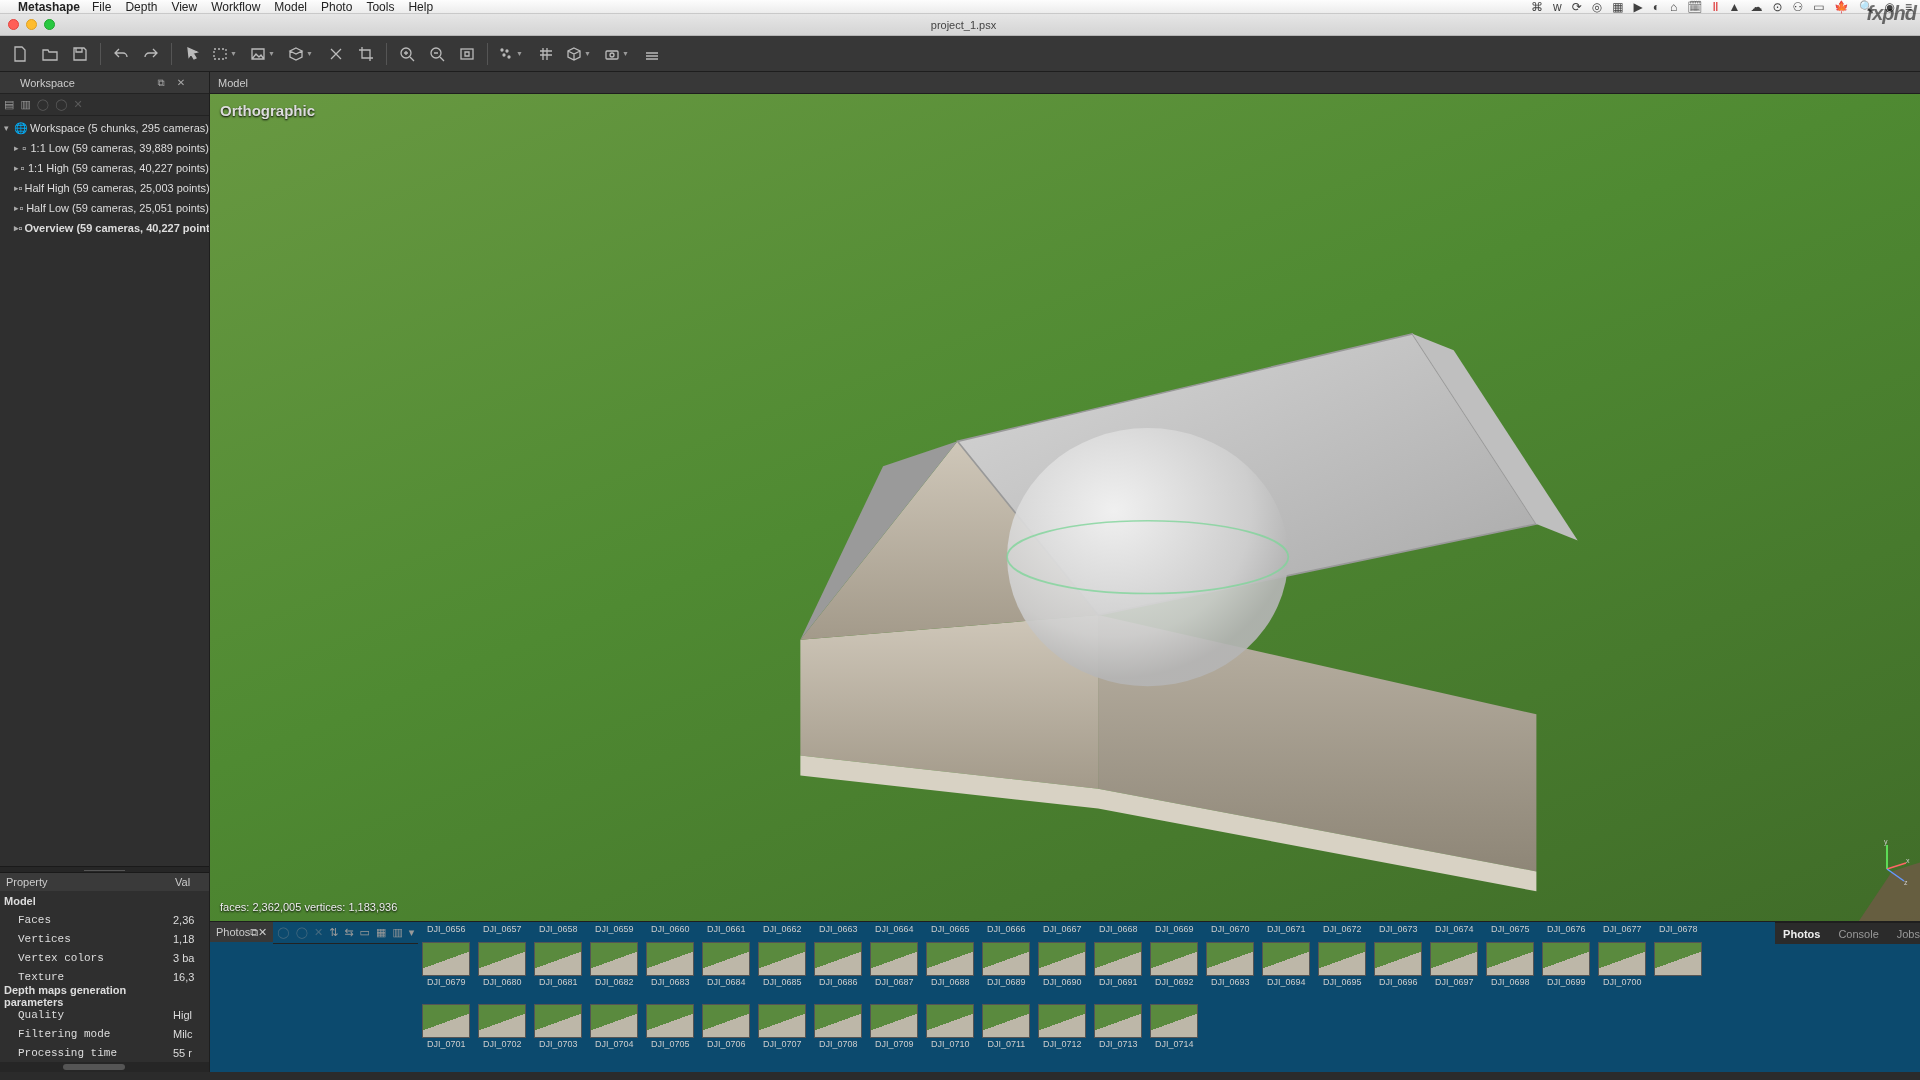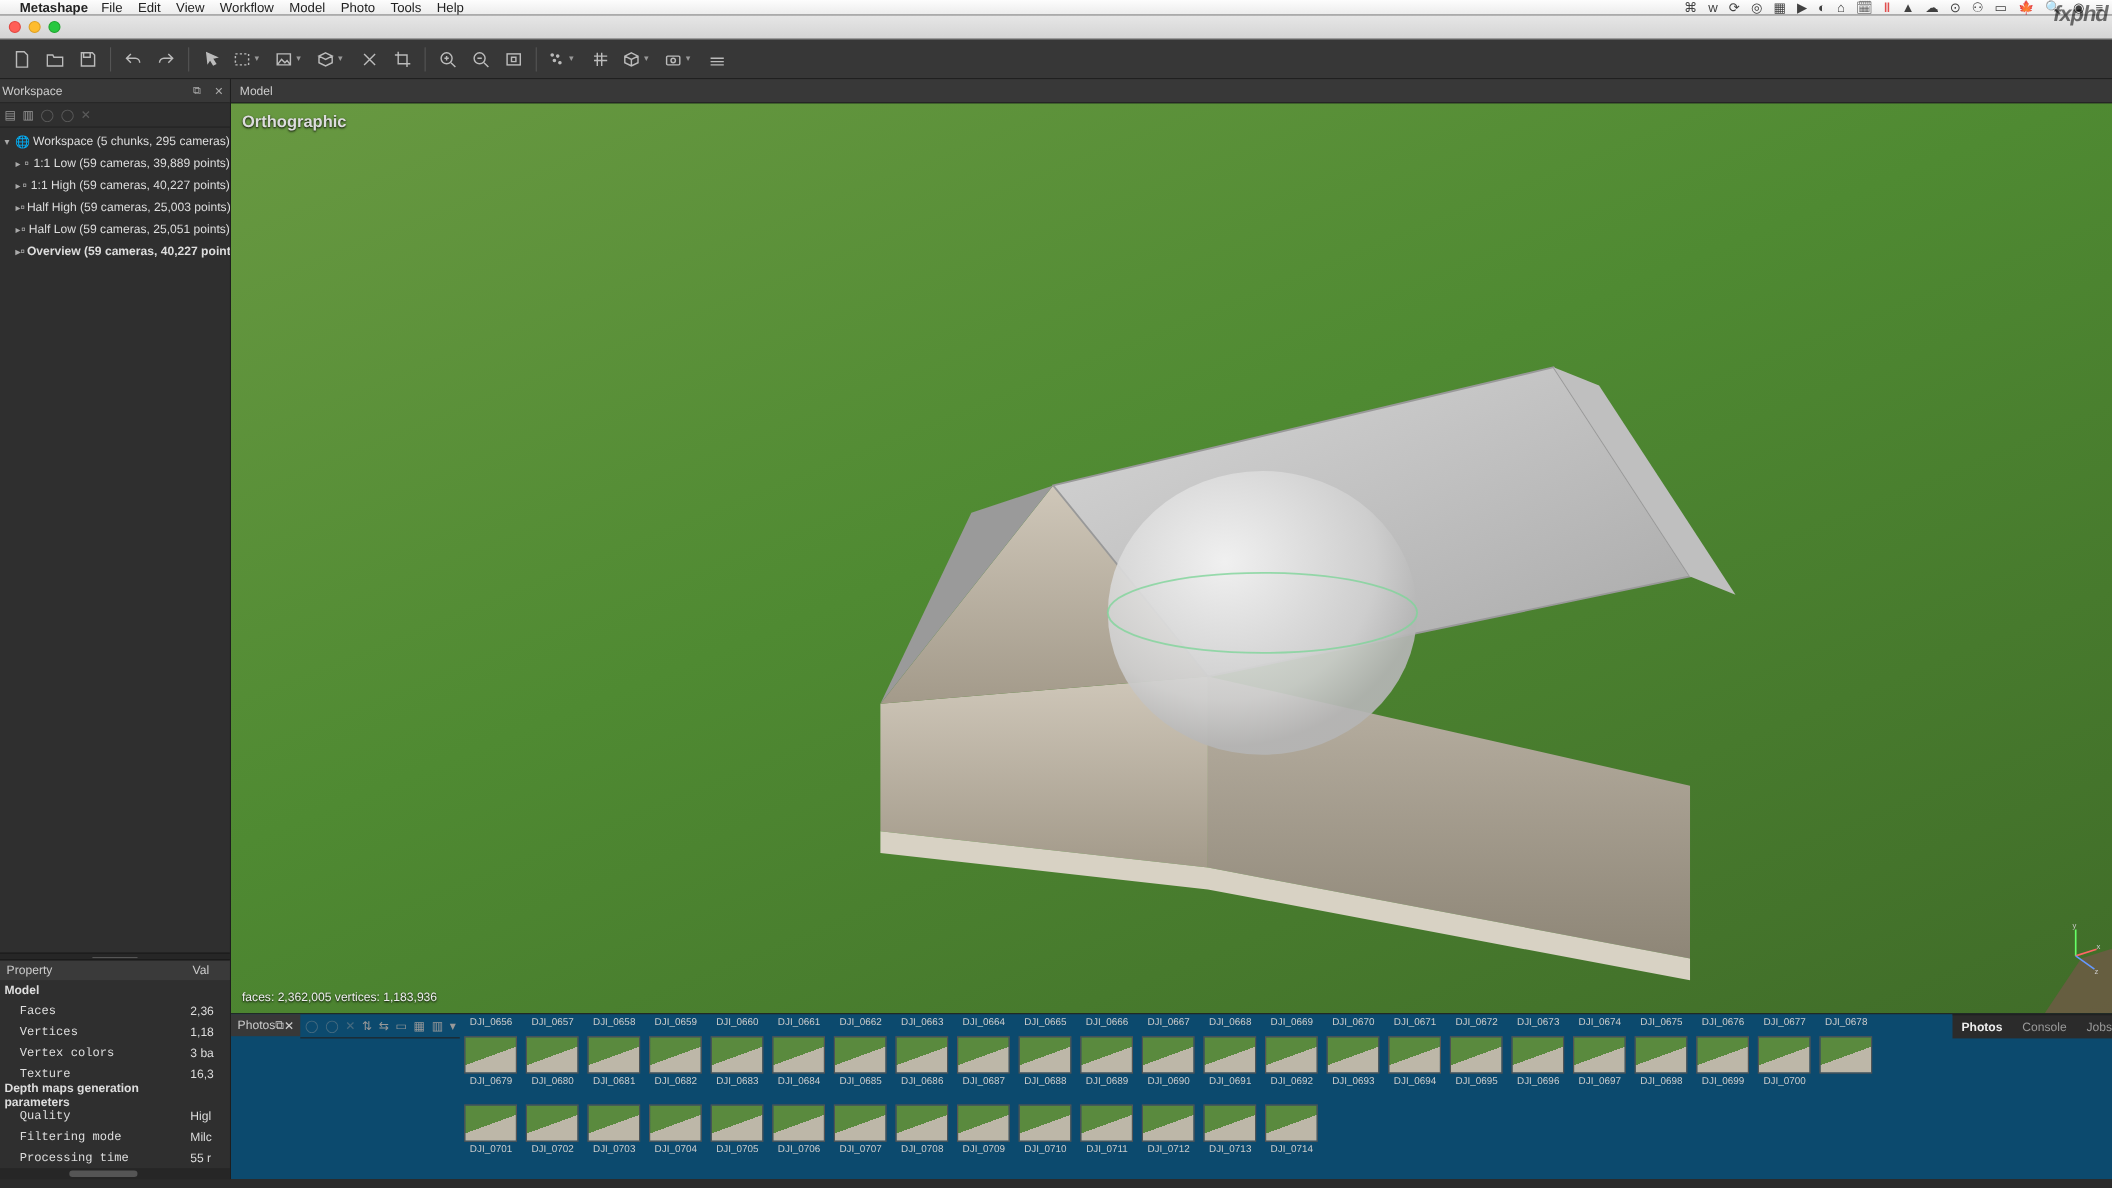--- a/index.html
+++ b/index.html
@@ -29,21 +29,21 @@
 .tbtn.wide { width: 36px; justify-content: flex-start; padding-left: 4px; gap: 2px; }
 .tbtn svg { width: 16px; height: 16px; fill: none; stroke: #bbb; stroke-width: 1.3; }
 .tbtn .dd { font-size: 7px; color: #999; }
 .tsep { width: 1px; height: 22px; background: #555; margin: 0 4px; }
 
 
 .main { display: flex; height: calc(100vh - 22px - 22px - 36px); }
 
 
 .sidebar { width: 210px; background: #2f2f2f; border-right: 1px solid #1e1e1e; display: flex; flex-direction: column; }
-.panel-head { height: 22px; background: #383838; display: flex; align-items: center; padding: 0 2px; font-size: 11px; color: #ccc; border-bottom: 1px solid #222; }
+.panel-head { height: 22px; background: #383838; display: flex; align-items: center; padding: 0 20px; font-size: 11px; color: #ccc; border-bottom: 1px solid #222; }
 .panel-head .grow { flex: 1; }
 .panel-head .pbtn { width: 16px; height: 16px; display: inline-flex; align-items: center; justify-content: center; margin-left: 4px; color: #aaa; font-size: 10px; }
 .ws-toolbar { height: 22px; background: #2f2f2f; display: flex; align-items: center; padding: 0 4px; gap: 6px; color: #999; font-size: 11px; border-bottom: 1px solid #222;}
 .tree { flex: 1; overflow: auto; padding-top: 2px; }
 .tree-row { display: flex; align-items: center; height: 20px; padding-left: 4px; white-space: nowrap; color: #ddd; }
 .tree-row.child { padding-left: 14px; }
 .tree-row .arr { width: 10px; font-size: 9px; color: #aaa; }
 .tree-row .ic { width: 14px; text-align: center; margin-right: 2px; }
 .tree-row.bold { font-weight: 700; }
 
@@ -89,21 +89,21 @@
 
 .watermark { position: fixed; top: 2px; right: 4px; font-weight: 900; font-style: italic; font-size: 20px; color: rgba(0,0,0,0.55); letter-spacing: -1px; pointer-events:none;}
 </style>
 </head>
 <body>
 
 <div class="mac-menubar">
   <span class="apple"></span>
   <span class="app">Metashape</span>
   <span class="menu">File</span>
-  <span class="menu">Edit</span>
+  <span class="menu">Depth</span>
   <span class="menu">View</span>
   <span class="menu">Workflow</span>
   <span class="menu">Model</span>
   <span class="menu">Photo</span>
   <span class="menu">Tools</span>
   <span class="menu">Help</span>
   <span class="spacer"></span>
   <div class="tray">
     <span>⌘</span>
     <span>w</span>
@@ -126,20 +126,21 @@
     <span>≡</span>
   </div>
 </div>
 
 <div class="titlebar">
   <div class="traffic">
     <b class="tl-close"></b>
     <b class="tl-min"></b>
     <b class="tl-max"></b>
   </div>
+  <div class="title">project_1.psx</div>
 </div>
 
 <div class="toolbar">
   <div class="tbtn">
       <svg viewBox="0 0 16 16">
         <path d="M3 1h7l3 3v11H3z"></path>
       </svg>
     </div>
   <div class="tbtn">
       <svg viewBox="0 0 16 16">

